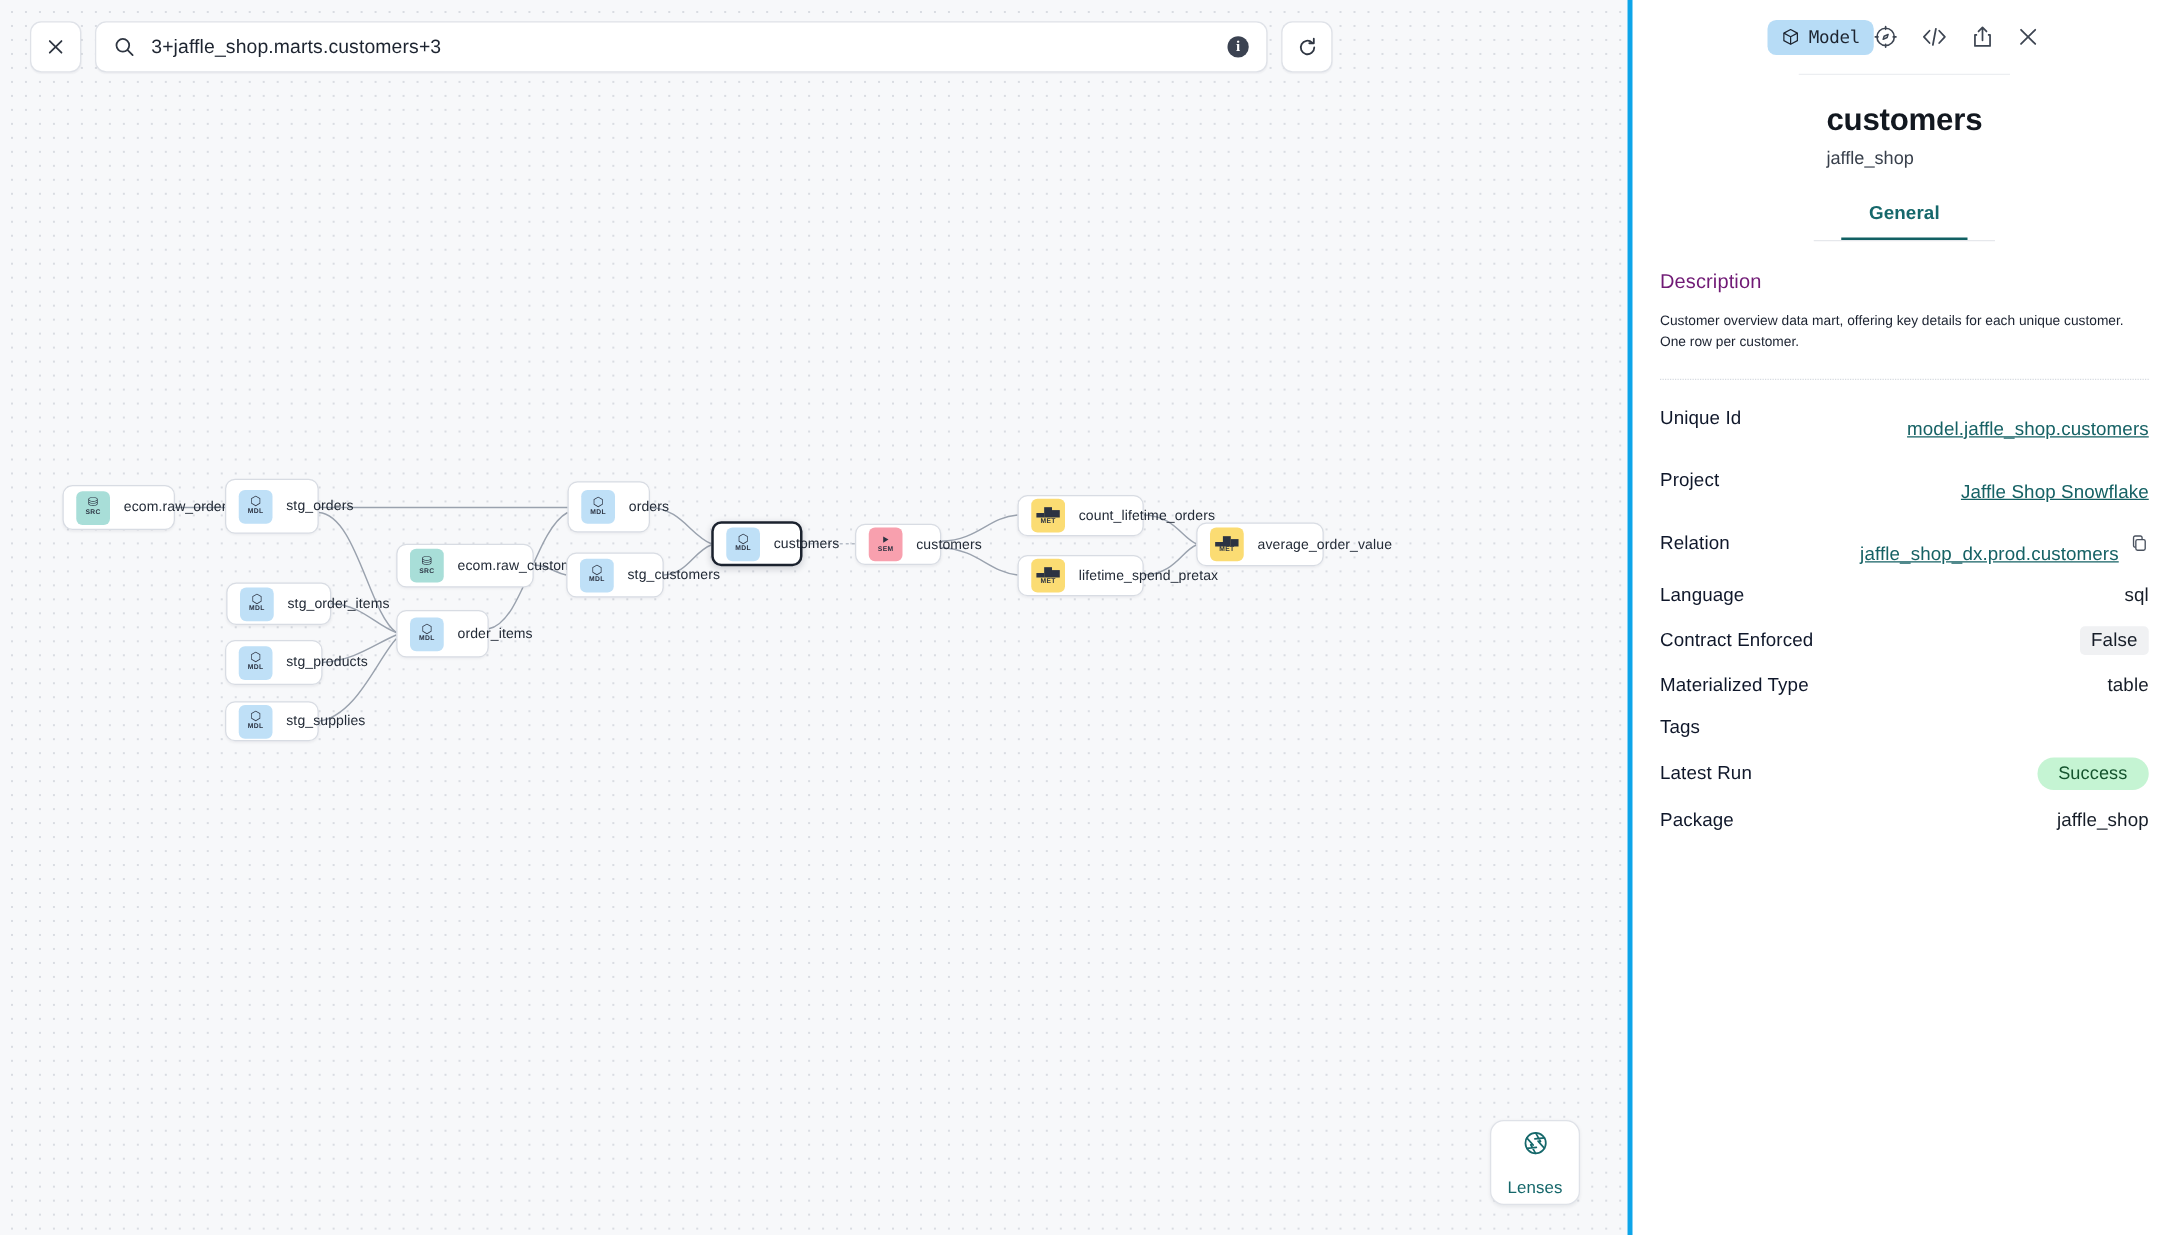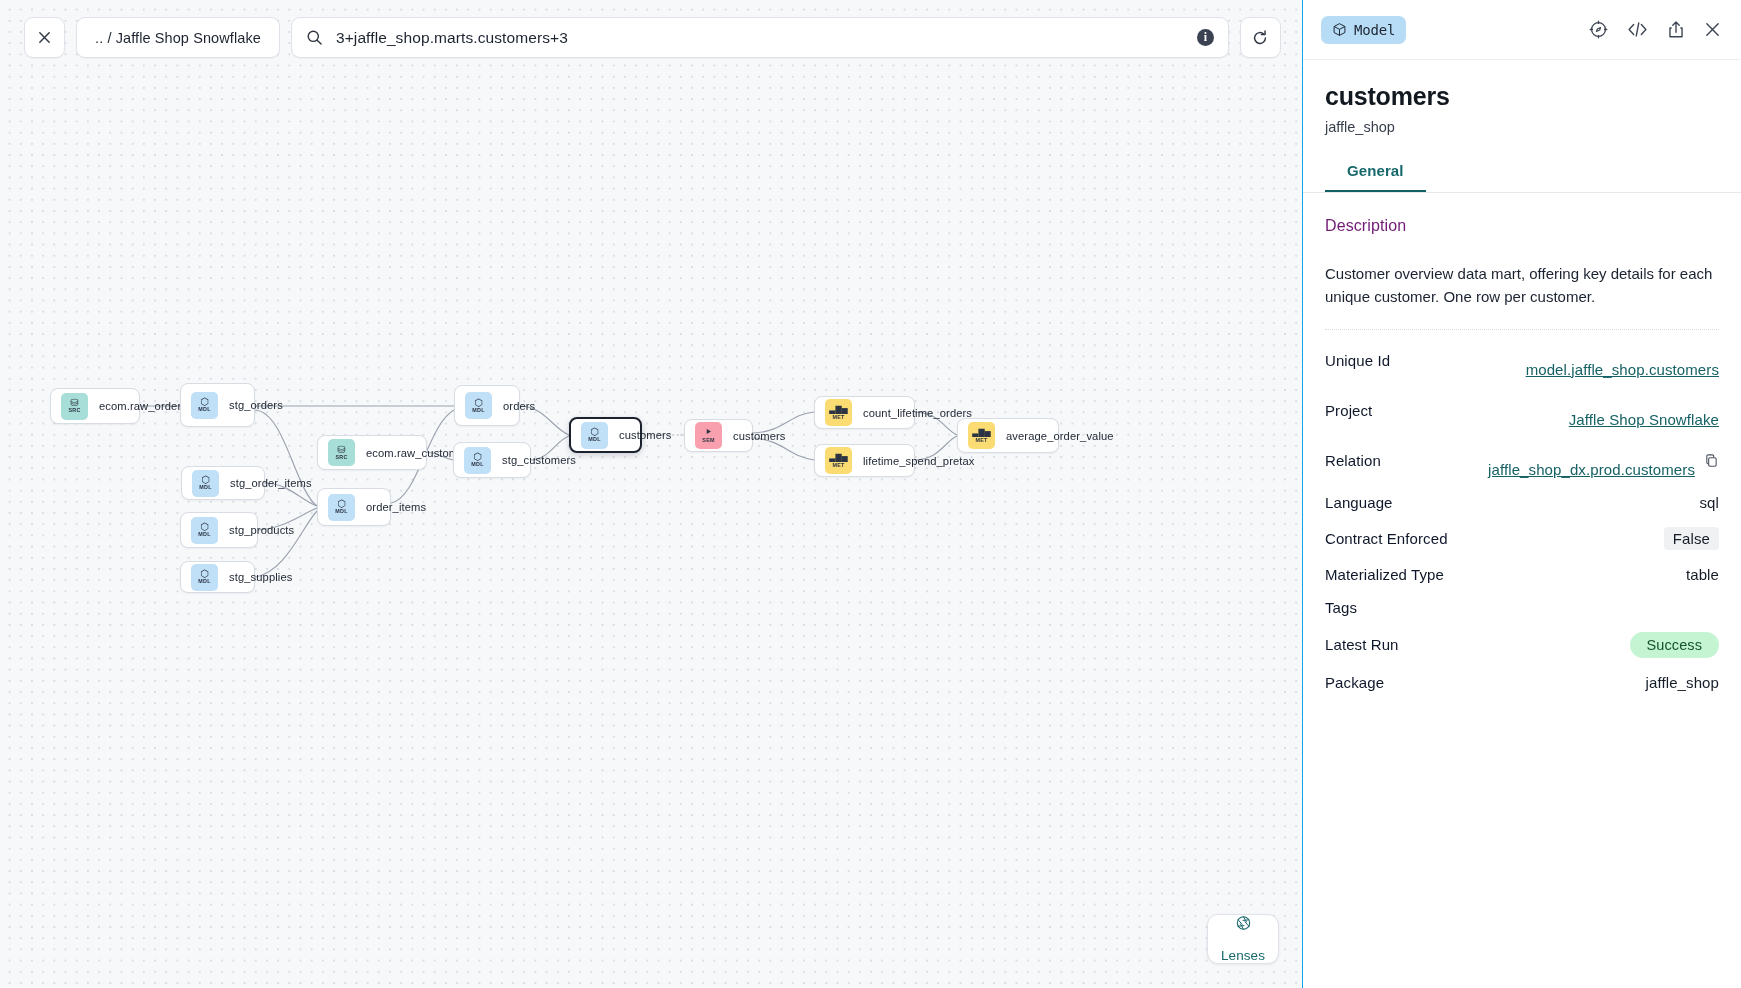--- a/index.html
+++ b/index.html
@@ -114,40 +114,41 @@
     font-size: 11.2px; color: #222a36; margin-left: 11px;
     white-space: nowrap; letter-spacing: .1px;
   }
 
   svg.edges { position: absolute; inset: 0; width: 1302px; height: 988px; z-index: 2; }
   svg.edges path { fill: none; stroke: #9aa2ae; stroke-width: 1.15px; }
   svg.edges path.dotted { stroke: #b6bcc6; stroke-dasharray: 2.4 2.4; }
 
   
   .lenses {
-    position: absolute; right: 23px; bottom: 24px;
-    width: 72px; height: 50px;
+    position: absolute; right: 38px; bottom: 24px;
+    width: 72px; height: 68px;
     background: #ffffff;
     border: 1px solid #dfe2e8;
     border-radius: 11px;
     display: flex; flex-direction: column;
     align-items: center; justify-content: center; gap: 17px;
     box-shadow: 0 1px 3px rgba(16,24,40,.07);
     cursor: pointer; z-index: 6;
   }
   .lenses .ltext { font-size: 13.5px; color: #16686b; letter-spacing: .1px; }
 
   
   .panel {
     flex: 1 1 auto;
     height: 988px;
     background: #ffffff;
-    border-left: 1px solid #0ea5e9;
+    border-left: 4px solid #0ea5e9;
     display: flex; flex-direction: column;
     position: relative;
+    align-items: center;
   }
   .panel-top {
     height: 59px; flex: 0 0 59px;
     display: flex; align-items: center;
     padding: 0 20px 0 18px;
   }
   .model-chip {
     display: flex; align-items: center; gap: 7px;
     background: #b7dcf6;
     border-radius: 7px;
@@ -173,22 +174,22 @@
   .tab {
     font-size: 15px; color: #16686b; font-weight: bold;
     padding: 0 22px 11px 22px;
     border-bottom: 2.5px solid #116063;
     cursor: pointer; letter-spacing: .1px;
   }
 
   .panel-body { padding: 24px 22px 0 22px; overflow-y: auto; flex: 1; }
   .sec-label { font-size: 16px; color: #701a75; font-weight: normal; letter-spacing: .1px; }
   .desc {
-    font-size: 15px; color: #1b2husk; color: #1b2230;
-    line-height: 1.53; margin-top: 28px; max-width: 392px;
+    font-size: 11px; color: #1b2husk; color: #1b2230;
+    line-height: 1.53; margin-top: 14px; max-width: 392px;
   }
   .divider { border-top: 1px dotted #d6dae0; margin: 20px 0 6px 0; }
 
   .row {
     display: flex; align-items: center; justify-content: space-between;
     min-height: 33px; padding: 8px 0;
   }
   .row .k { font-size: 15px; color: #0f172a; letter-spacing: .1px; }
   .row .v { font-size: 15px; color: #161d28; text-align: right; letter-spacing: .1px; }
   .row .v.link { color: #156164; text-decoration: underline; cursor: pointer; margin-top: 17px; }
@@ -206,21 +207,20 @@
 <div id="app">
 
   <div class="canvas">
 
     <div class="toolbar">
       <div class="tb-btn">
         <svg width="15" height="15" viewBox="0 0 16 16">
           <path d="M3 3 L13 13 M13 3 L3 13" stroke="#2f3642" stroke-width="1.5" stroke-linecap="round"></path>
         </svg>
       </div>
-      <div class="tb-crumb">.. / Jaffle Shop Snowflake</div>
       <div class="tb-search">
         <svg width="17" height="17" viewBox="0 0 18 18">
           <circle cx="7.7" cy="7.7" r="5.4" fill="none" stroke="#2f3642" stroke-width="1.5"></circle>
           <path d="M11.8 11.8 L16 16" stroke="#2f3642" stroke-width="1.5" stroke-linecap="round"></path>
         </svg>
         <input class="val" value="3+jaffle_shop.marts.customers+3" placeholder="Search lineage" style="">
         <div class="info-dot">i</div>
       </div>
       <div class="tb-btn">
         <svg width="18" height="18" viewBox="0 0 20 20">

